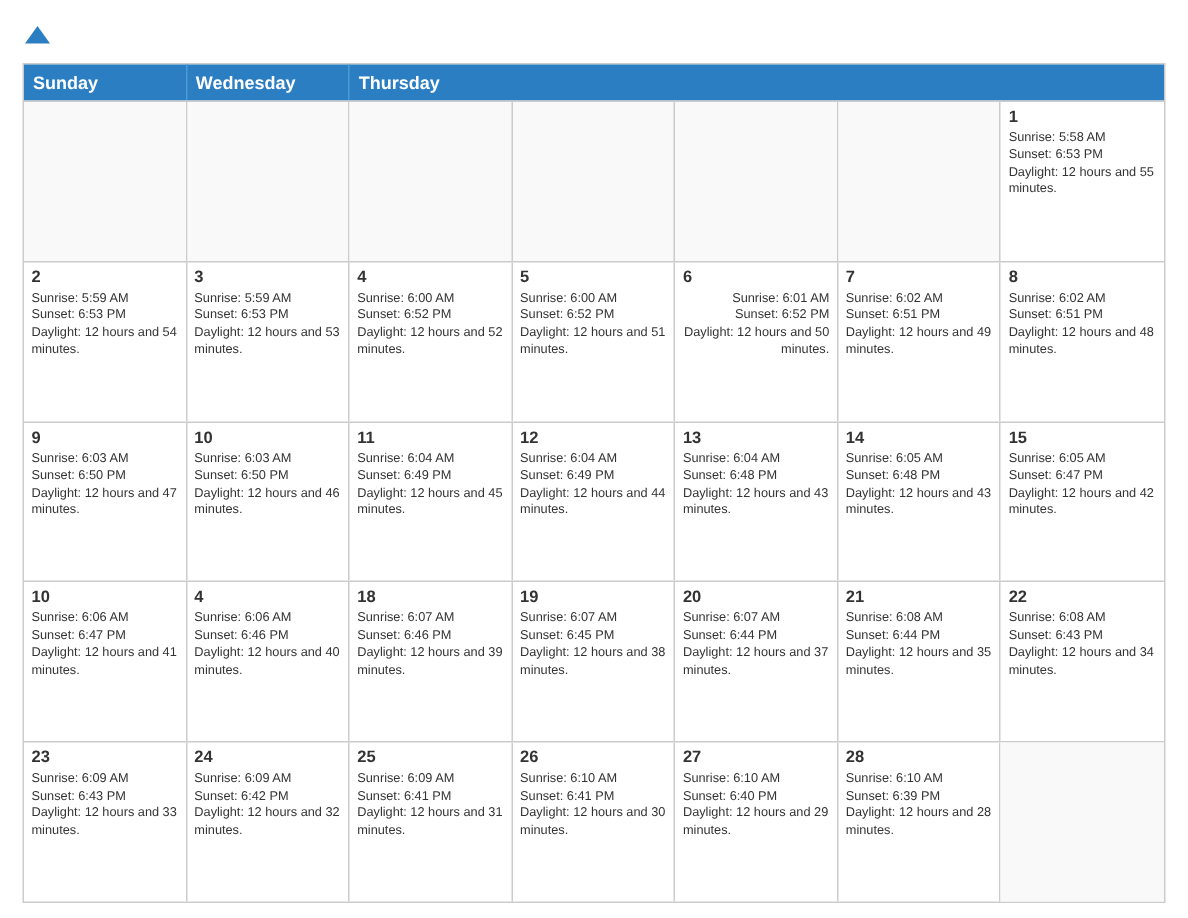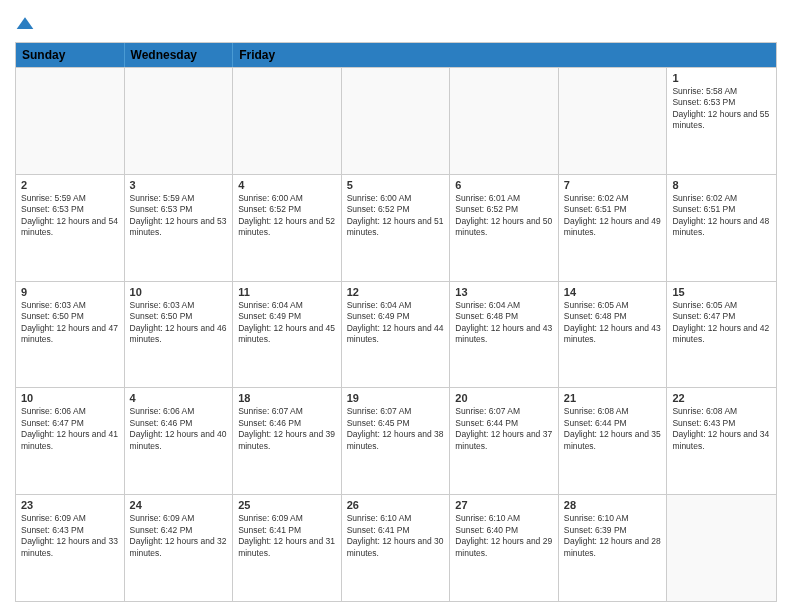--- a/index.html
+++ b/index.html
@@ -66,21 +66,21 @@
       border: 1px solid #ccc;
       display: flex;
       flex-direction: column;
     }
     .cal-header {
       display: grid;
       grid-template-columns: repeat(7, 1fr);
       background: #2b7ec1;
     }
     .cal-header-cell {
-      color: #000000;
+      color: #ffffff;
       font-size: 12px;
       font-weight: bold;
       padding: 5px 6px;
       border-right: 1px solid #4a9bd4;
     }
     .cal-header-cell:last-child { border-right: none; }
     .cal-body {
       flex: 1;
       display: grid;
       grid-template-rows: repeat(5, 1fr);
@@ -129,21 +129,21 @@
     <div class="title-block">
       <div class="month-title"></div>
       <div class="location"></div>
     </div>
   </div>
 
   <div class="calendar">
     <div class="cal-header" id="cal-header">
         <div class="cal-header-cell">Sunday</div>
         <div class="cal-header-cell">Wednesday</div>
-        <div class="cal-header-cell">Friday</div>
+        <div class="cal-header-cell">Thursday</div>
       </div>
     <div class="cal-body" id="cal-body">
         <div class="cal-row">
           <div class="cal-cell empty"></div>
           <div class="cal-cell empty"></div>
           <div class="cal-cell empty"></div>
           <div class="cal-cell empty"></div>
           <div class="cal-cell empty"></div>
           <div class="cal-cell empty"></div>
           <div class="cal-cell">
@@ -173,21 +173,21 @@
 Daylight: 12 hours and 52 minutes.</div>
           </div>
           <div class="cal-cell">
             <span class="day-num">5</span>
             <div class="cell-info" style="white-space: pre-line;">Sunrise: 6:00 AM
 Sunset: 6:52 PM
 Daylight: 12 hours and 51 minutes.</div>
           </div>
           <div class="cal-cell">
             <span class="day-num">6</span>
-            <div class="cell-info" style="white-space: pre-line;">Sunrise: 6:01 AM
+            <div class="cell-info" style="white-space: pre-line; text-align: right;">Sunrise: 6:01 AM
 Sunset: 6:52 PM
 Daylight: 12 hours and 50 minutes.</div>
           </div>
           <div class="cal-cell">
             <span class="day-num">7</span>
             <div class="cell-info" style="white-space: pre-line;">Sunrise: 6:02 AM
 Sunset: 6:51 PM
 Daylight: 12 hours and 49 minutes.</div>
           </div>
           <div class="cal-cell">

